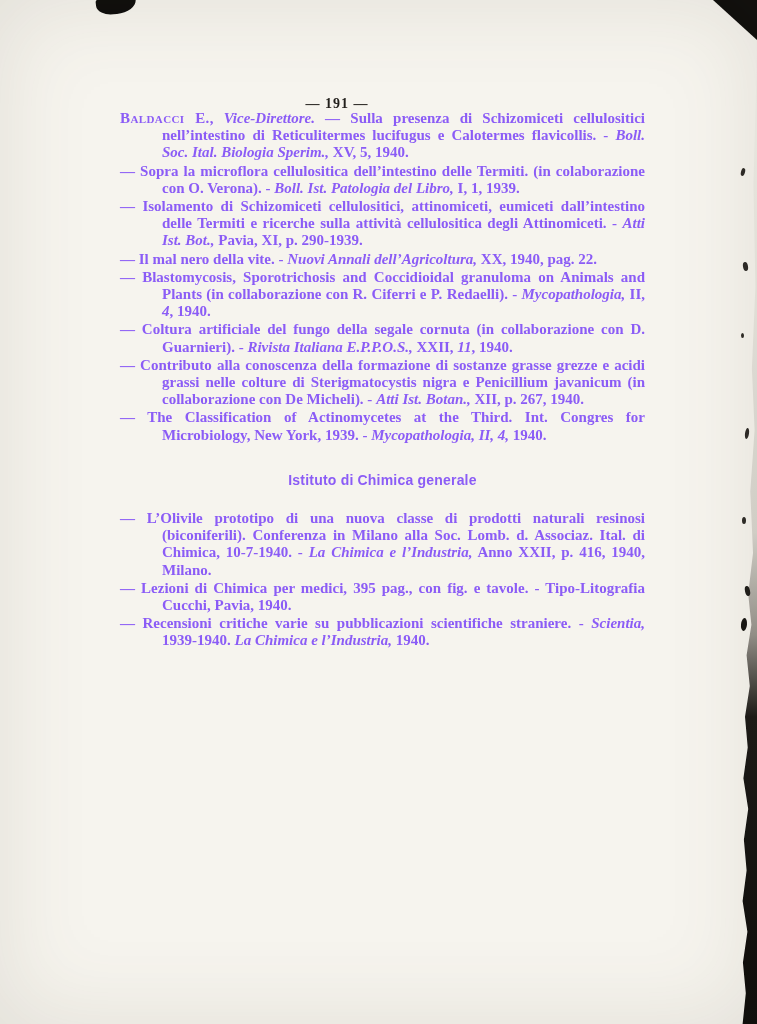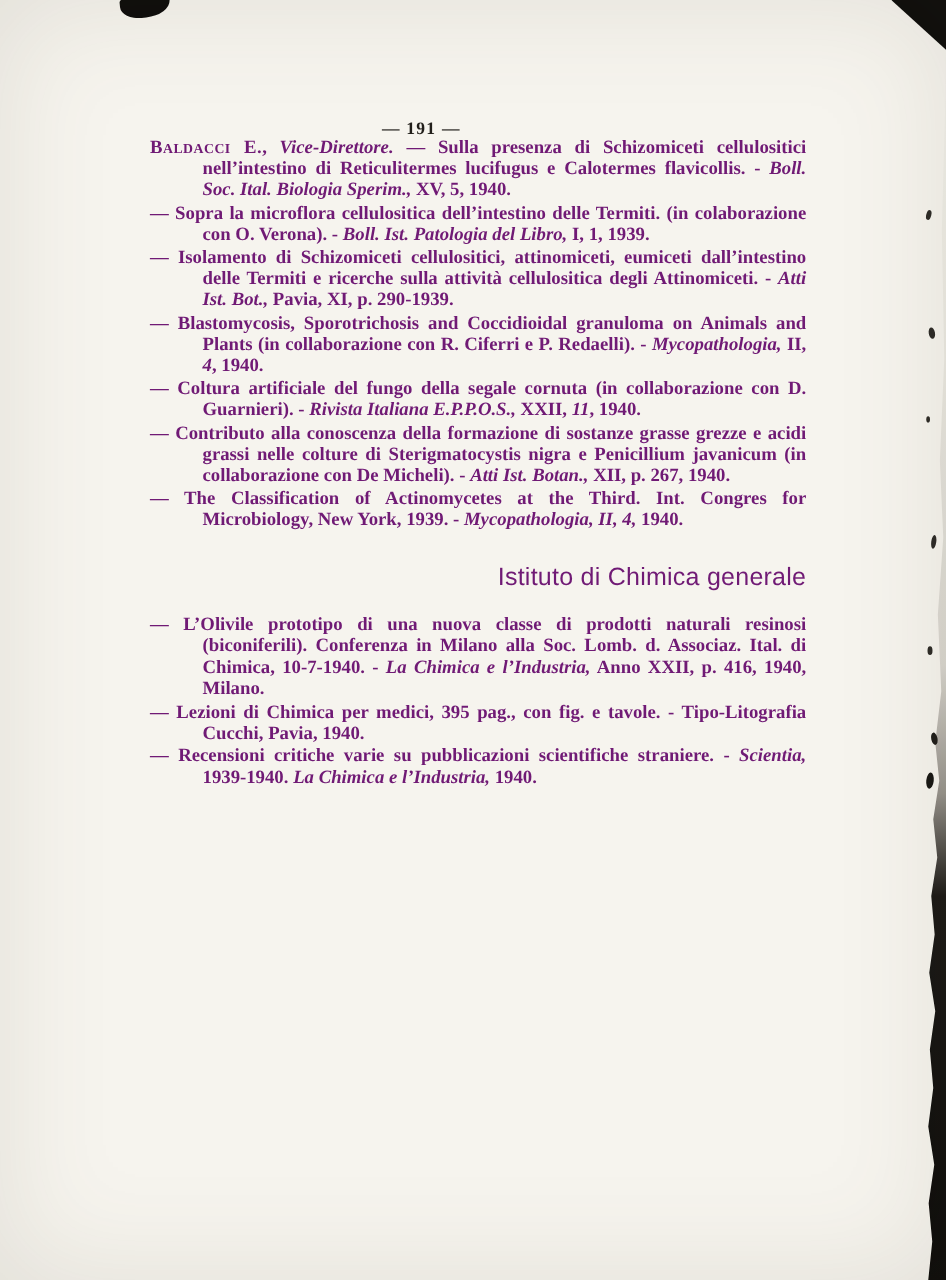--- a/index.html
+++ b/index.html
@@ -24,21 +24,21 @@
     position:absolute; top:110px; left:120px; width:525px;
     font-size:15px; line-height:17.2px; text-align:justify;
     font-weight:700;
   }
   .entry { padding-left:42px; text-indent:-42px; margin:0 0 1px 0; }
   .seg-n { font-style:normal; }
   .seg-i { font-style:italic; }
   .seg-sc { font-variant:small-caps; letter-spacing:0.4px; }
   .section-heading {
     font-family:"Liberation Sans","DejaVu Sans",sans-serif;
-    font-weight:400; font-size:20px; text-align:right;
+    font-weight:700; font-size:14px; text-align:center;
     margin:28px 0 21px 0; letter-spacing:0.2px;
   }
   
   .blob-tl {
     position:absolute; left:96px; top:-5px; width:40px; height:19px;
     background:#0c0b0a; transform:rotate(-6deg);
     border-radius:40% 60% 55% 45% / 30% 40% 70% 60%;
   }
   .corner-tr {
     position:absolute; right:0; top:0; width:44px; height:40px;
@@ -68,24 +68,25 @@
   .speck.s6 { right:7px;  top:586px; width:5px; height:10px; transform:rotate(-12deg); background:#1d1b18; }
   .speck.s7 { right:10px; top:618px; width:6px; height:13px; transform:rotate(6deg); background:#171512; }
 </style>
 </head>
 <body style="background: rgb(246, 244, 238);">
 
 <div class="page">
 
   <div class="page-number">— 191 —</div>
 
-  <div class="content" id="content" style="color: #701a75;">
+  <div class="content" id="content" style="color: #8b5cf6;">
       <p class="entry"><span class="seg-sc">Baldacci E.</span><span class="seg-n">, </span><span class="seg-i">Vice-Direttore.</span><span class="seg-n"> — Sulla presenza di Schizomiceti cellulositici nell’intestino di Reticulitermes lucifugus e Calotermes flavicollis. - </span><span class="seg-i">Boll. Soc. Ital. Biologia Sperim.,</span><span class="seg-n"> XV, 5, 1940.</span></p>
       <p class="entry"><span class="seg-n">— Sopra la microflora cellulositica dell’intestino delle Termiti. (in colaborazione con O. Verona). - </span><span class="seg-i">Boll. Ist. Patologia del Libro,</span><span class="seg-n"> I, 1, 1939.</span></p>
       <p class="entry"><span class="seg-n">— Isolamento di Schizomiceti cellulositici, attinomiceti, eumiceti dall’intestino delle Termiti e ricerche sulla attività cellulositica degli Attinomiceti. - </span><span class="seg-i">Atti Ist. Bot.,</span><span class="seg-n"> Pavia, XI, p. 290-1939.</span></p>
+      <p class="entry"><span class="seg-n">— Il mal nero della vite. - </span><span class="seg-i">Nuovi Annali dell’Agricoltura,</span><span class="seg-n"> XX, 1940, pag. 22.</span></p>
       <p class="entry"><span class="seg-n">— Blastomycosis, Sporotrichosis and Coccidioidal granuloma on Animals and Plants (in collaborazione con R. Ciferri e P. Redaelli). - </span><span class="seg-i">Mycopathologia,</span><span class="seg-n"> II, </span><span class="seg-i">4</span><span class="seg-n">, 1940.</span></p>
       <p class="entry"><span class="seg-n">— Coltura artificiale del fungo della segale cornuta (in collaborazione con D. Guarnieri). - </span><span class="seg-i">Rivista Italiana E.P.P.O.S.,</span><span class="seg-n"> XXII, </span><span class="seg-i">11</span><span class="seg-n">, 1940.</span></p>
       <p class="entry"><span class="seg-n">— Contributo alla conoscenza della formazione di sostanze grasse grezze e acidi grassi nelle colture di Sterigmatocystis nigra e Penicillium javanicum (in collaborazione con De Micheli). - </span><span class="seg-i">Atti Ist. Botan.,</span><span class="seg-n"> XII, p. 267, 1940.</span></p>
       <p class="entry"><span class="seg-n">— The Classification of Actinomycetes at the Third. Int. Congres for Microbiology, New York, 1939. - </span><span class="seg-i">Mycopathologia, II, 4,</span><span class="seg-n"> 1940.</span></p>
       <div class="section-heading">Istituto di Chimica generale</div>
       <p class="entry"><span class="seg-n">— L’Olivile prototipo di una nuova classe di prodotti naturali resinosi (biconiferili). Conferenza in Milano alla Soc. Lomb. d. Associaz. Ital. di Chimica, 10-7-1940. - </span><span class="seg-i">La Chimica e l’Industria,</span><span class="seg-n"> Anno XXII, p. 416, 1940, Milano.</span></p>
       <p class="entry"><span class="seg-n">— Lezioni di Chimica per medici, 395 pag., con fig. e tavole. - Tipo-Litografia Cucchi, Pavia, 1940.</span></p>
       <p class="entry"><span class="seg-n">— Recensioni critiche varie su pubblicazioni scientifiche straniere. - </span><span class="seg-i">Scientia,</span><span class="seg-n"> 1939-1940. </span><span class="seg-i">La Chimica e l’Industria,</span><span class="seg-n"> 1940.</span></p>
     </div>
 

